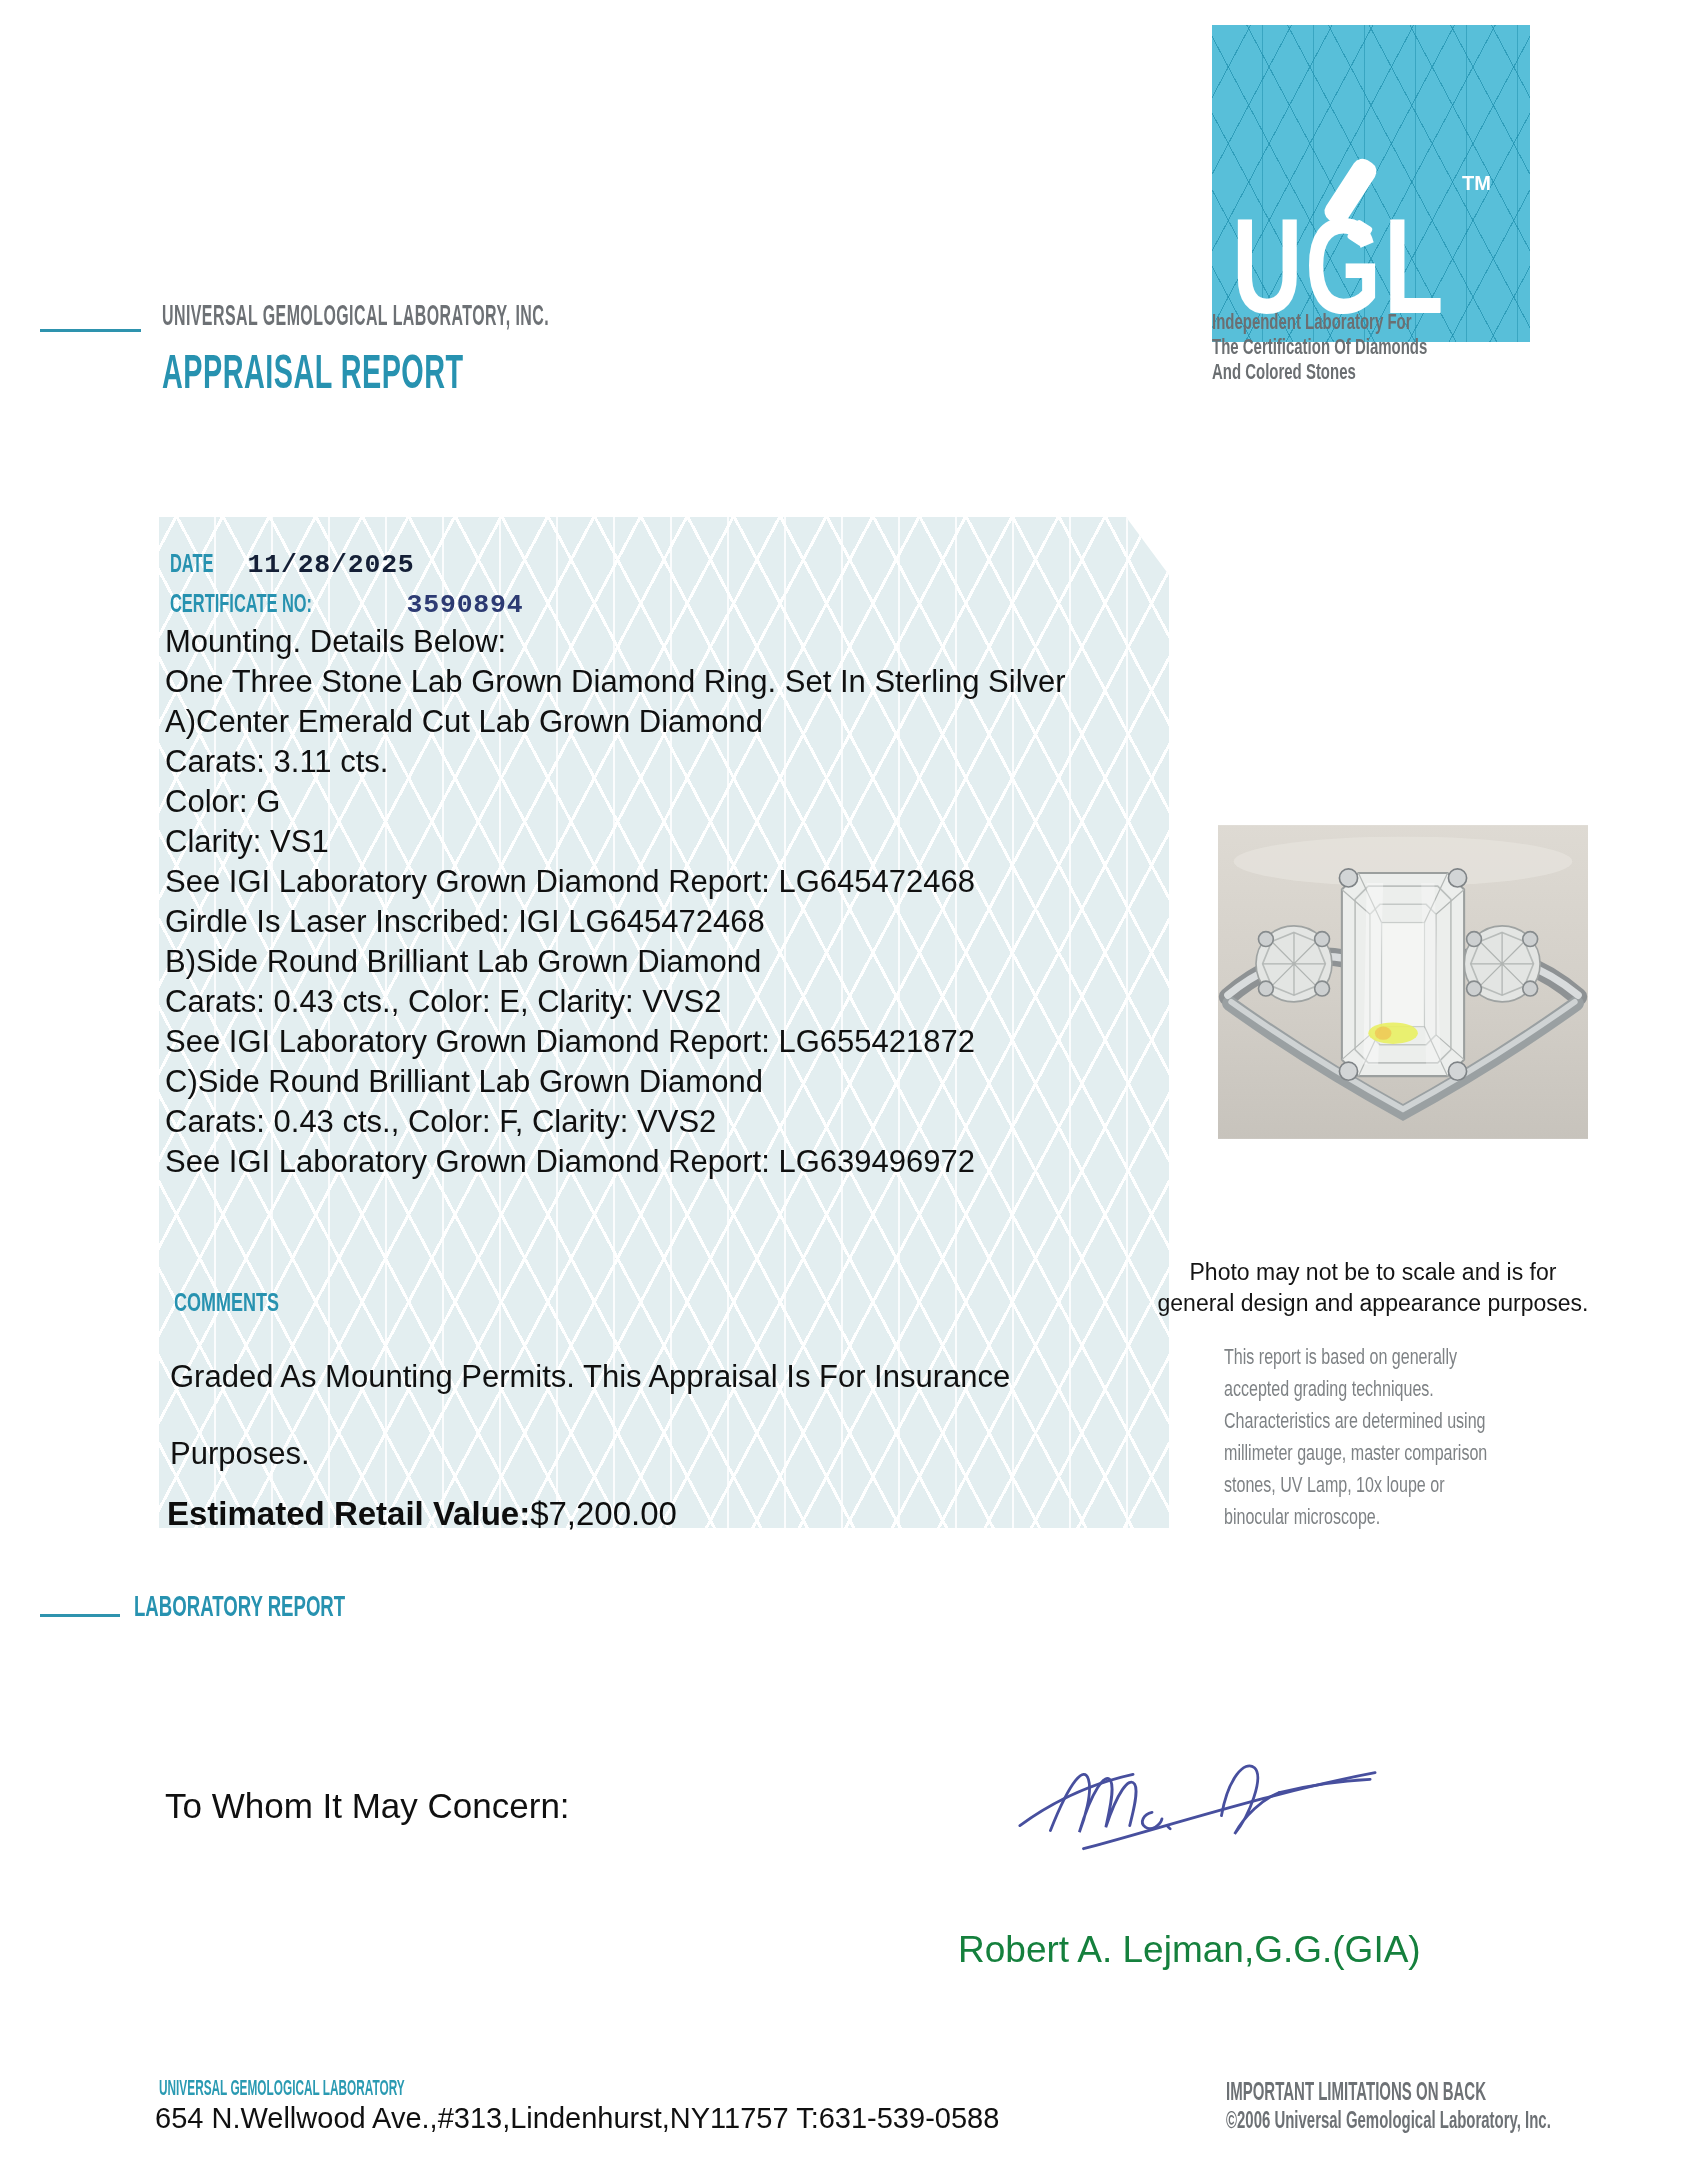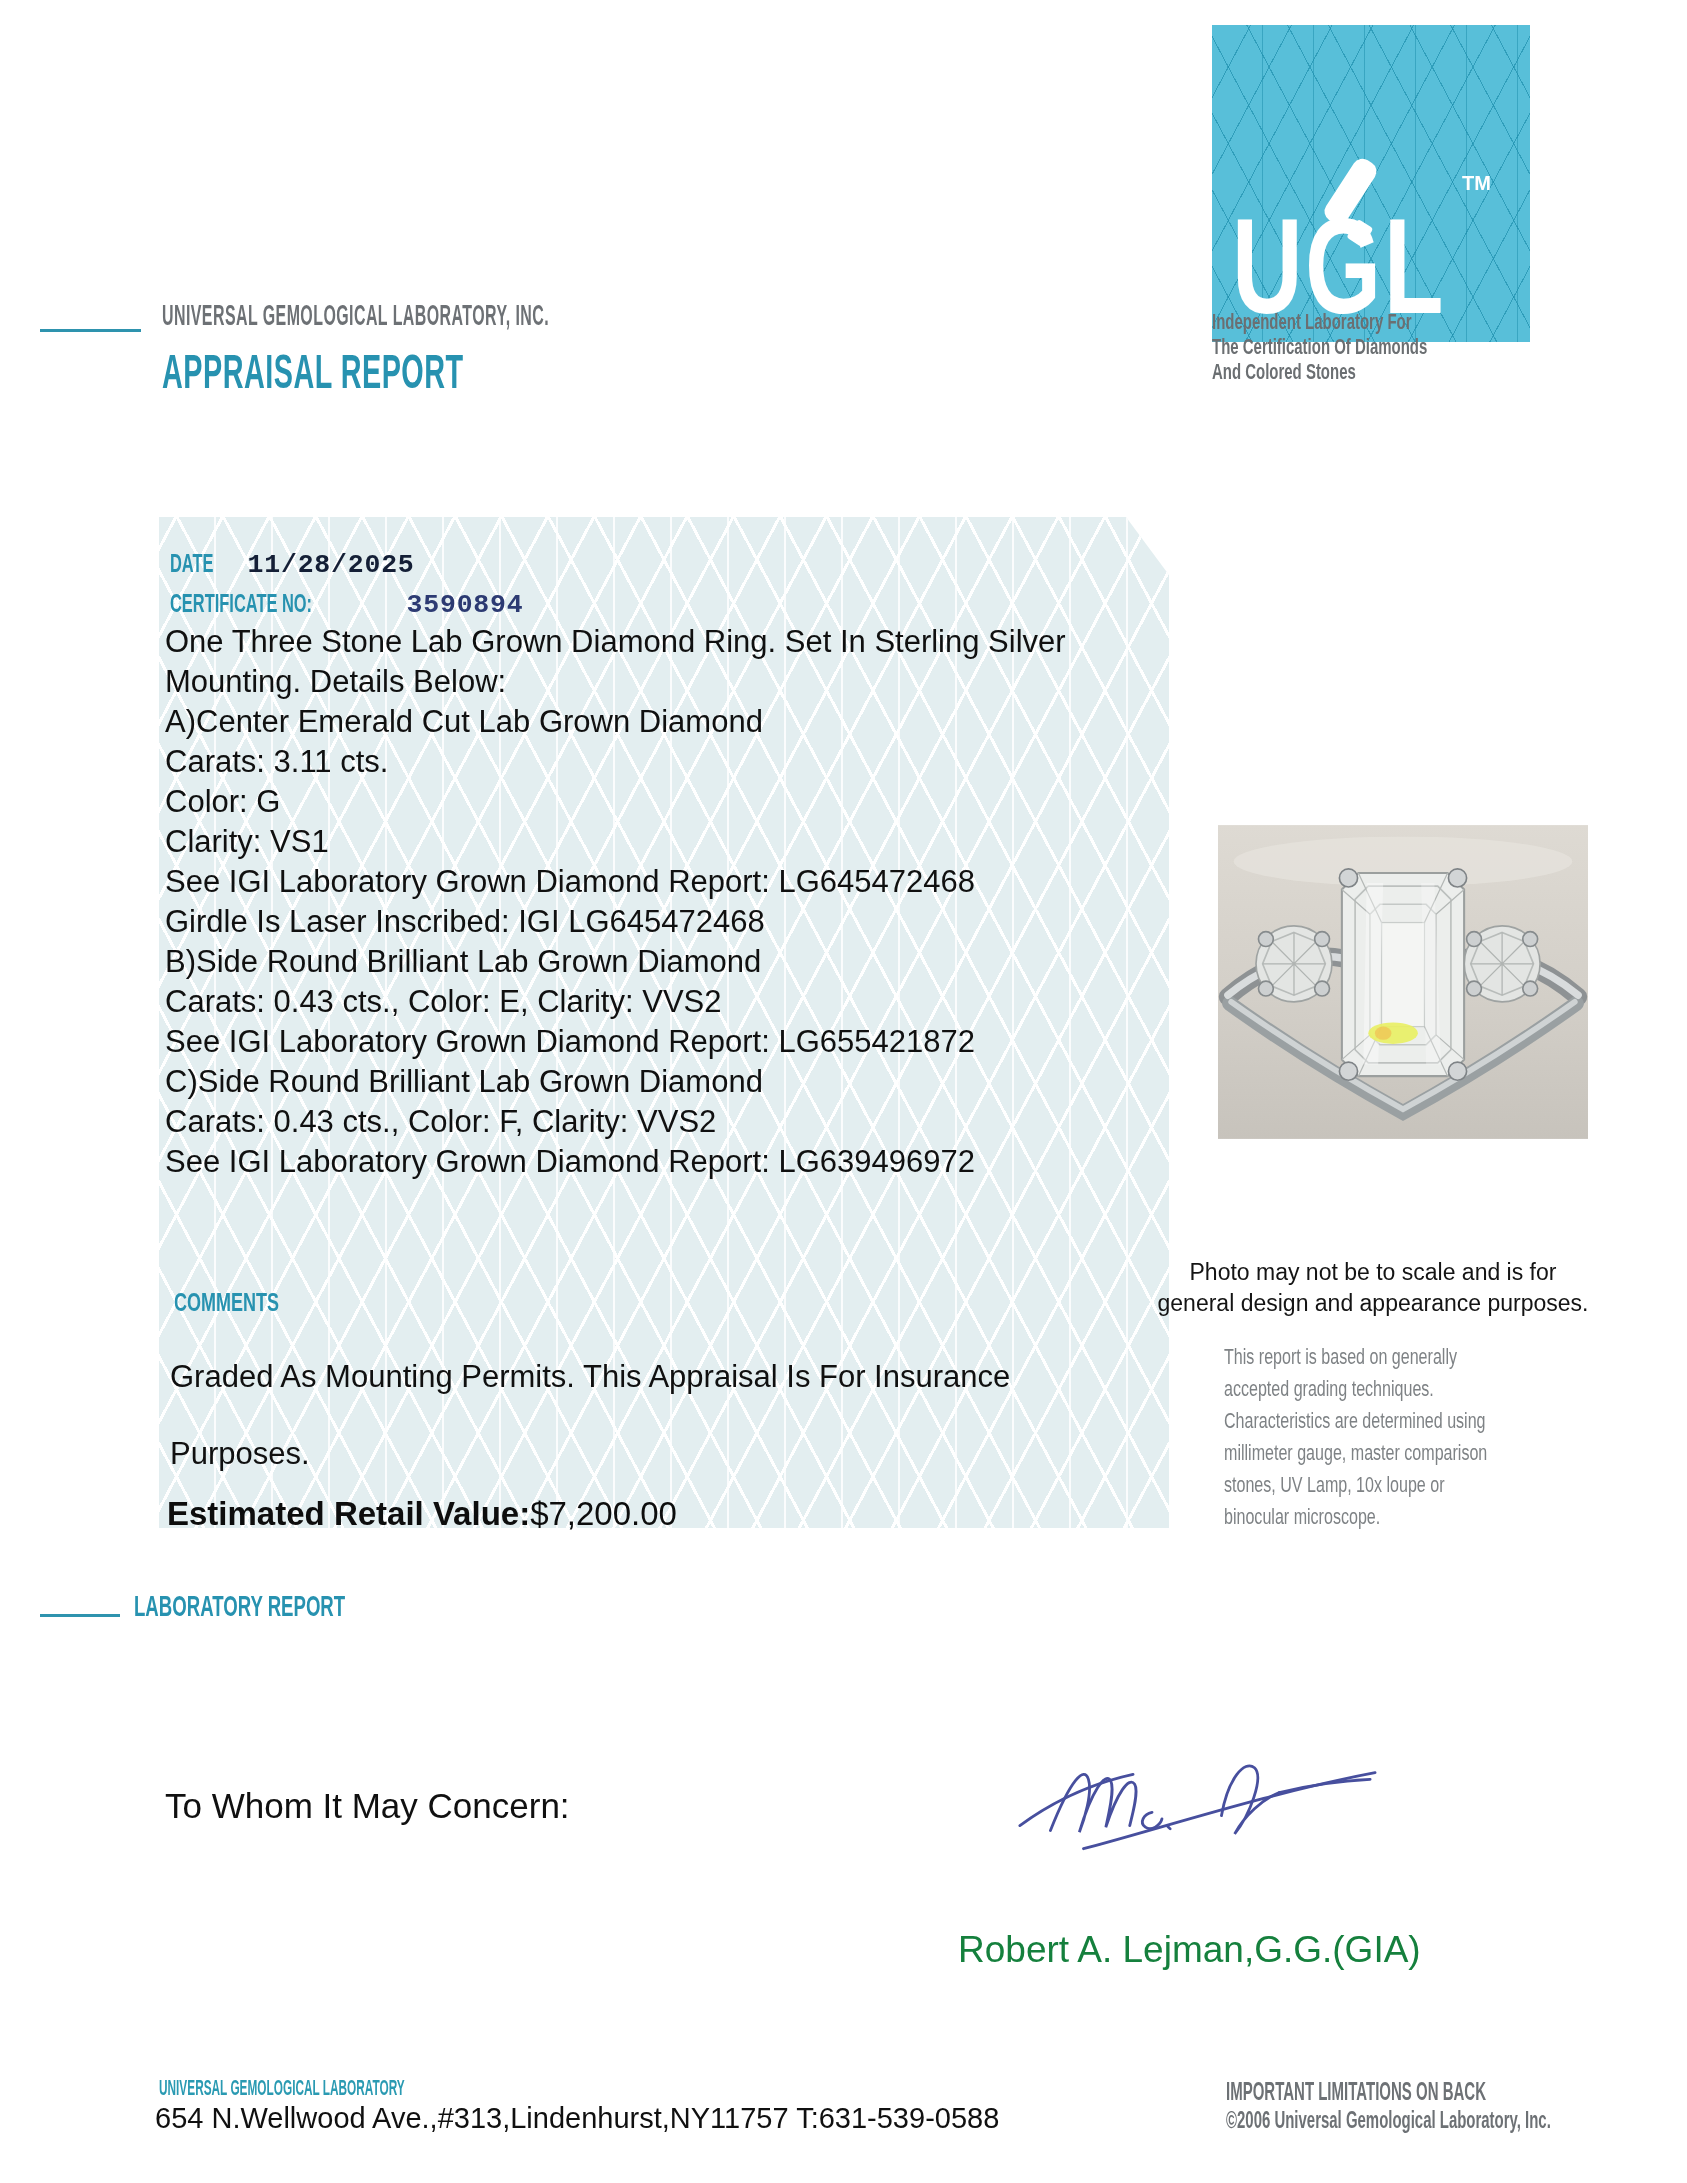--- a/index.html
+++ b/index.html
@@ -121,22 +121,22 @@
     <span class="teal-label"><span class="cond">DATE</span></span>
     <span class="mono-val date-val">11/28/2025</span>
   </div>
   <div class="abs cert-row">
     <span class="teal-label"><span class="cond">CERTIFICATE NO:</span></span>
     <span class="mono-val cert-val">3590894</span>
   </div>
 
   <div class="abs description">
     <div>
+        <div class="body-line">Mounting. Details Below:</div>
         <div class="body-line">One Three Stone Lab Grown Diamond Ring. Set In Sterling Silver</div>
-        <div class="body-line">Mounting. Details Below:</div>
         <div class="body-line">A)Center Emerald Cut Lab Grown Diamond</div>
         <div class="body-line">Carats: 3.11 cts.</div>
         <div class="body-line">Color: G</div>
         <div class="body-line">Clarity: VS1</div>
         <div class="body-line">See IGI Laboratory Grown Diamond Report: LG645472468</div>
         <div class="body-line">Girdle Is Laser Inscribed: IGI LG645472468</div>
         <div class="body-line">B)Side Round Brilliant Lab Grown Diamond</div>
         <div class="body-line">Carats: 0.43 cts., Color: E, Clarity: VVS2</div>
         <div class="body-line">See IGI Laboratory Grown Diamond Report: LG655421872</div>
         <div class="body-line">C)Side Round Brilliant Lab Grown Diamond</div>

